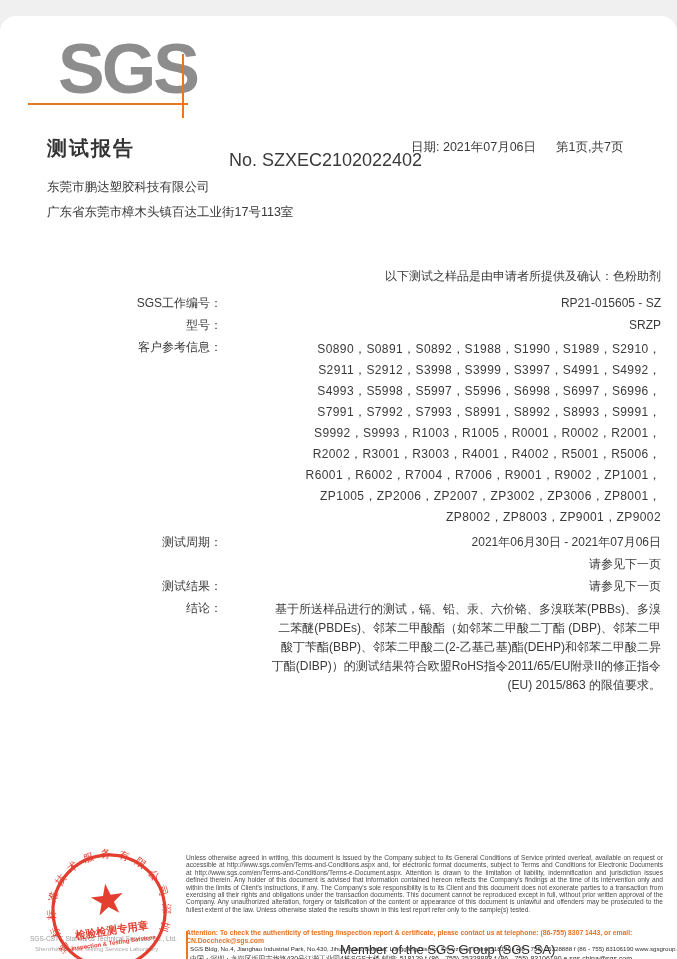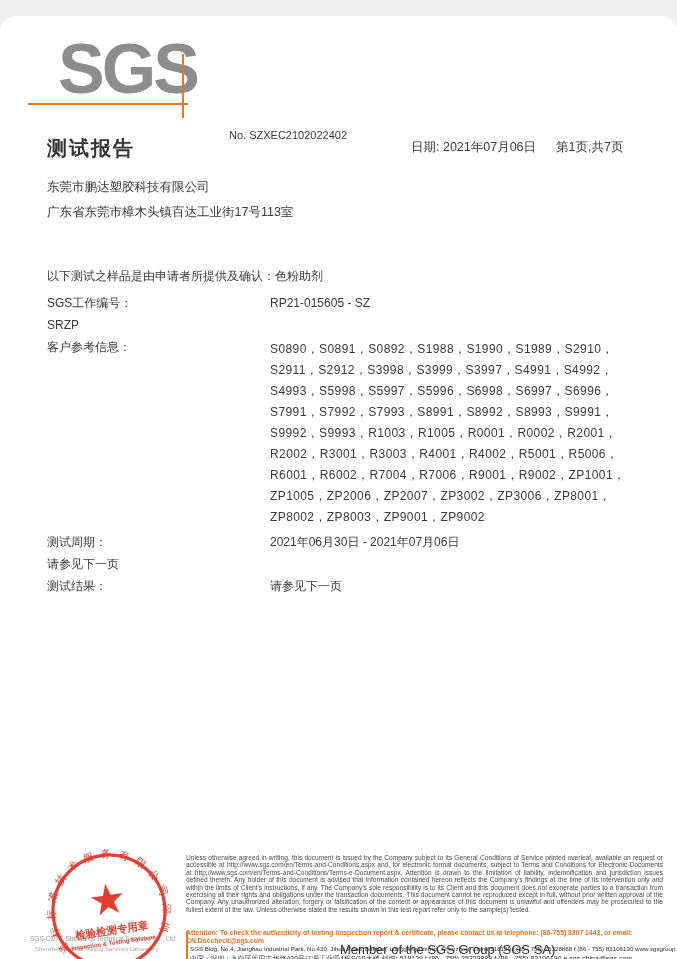--- a/index.html
+++ b/index.html
@@ -13,27 +13,27 @@
   
   .logo-text {
     position:absolute; left:58px; top:18px;
     font-size:70px; font-weight:bold; letter-spacing:-3px;
     color:#8d8d8d; line-height:70px;
   }
   .logo-hline { position:absolute; left:28px; top:87px; width:160px; height:2px; background:#e87722; }
   .logo-vline { position:absolute; left:182px; top:38px; width:2px; height:64px; background:#e87722; }
   
   .doc-title   { position:absolute; left:47px;  top:119px; font-size:20px; font-weight:bold; letter-spacing:2px; color:#333; }
-  .report-no   { position:absolute; left:229px; top:113px; font-size:11px; }
+  .report-no   { position:absolute; left:229px; top:134px; font-size:18px; }
   .report-date { position:absolute; left:411px; top:123px; font-size:12.5px; }
   .page-info   { position:absolute; left:556px; top:123px; font-size:12.5px; }
   .applicant   { position:absolute; left:47px;  top:163px; font-size:12.5px; }
   .applicant-addr { position:absolute; left:47px; top:188px; font-size:12.5px; }
   
-  .fields { position:absolute; left:47px; top:252px; right:16px; }
+  .fields { position:absolute; left:47px; top:252px; right:16px;text-align:right; }
   .intro  { font-size:12px; margin-bottom:10px; }
   .frow   { display:flex; margin-bottom:6px; font-size:12px; line-height:16px;gap:48px; }
   .flabel { width:175px; flex-shrink:0; }
   .fvalue { flex:1; white-space:pre-line; }
   .fvalue.codes { line-height:21px; letter-spacing:0.4px; }
   .fvalue.conclusion { line-height:19px; }
   
   .stamp { position:absolute; left:44px; top:830px; transform:rotate(-8deg); opacity:0.9; z-index:2; }
   .stamp-co-1 { position:absolute; left:30px; top:919px; font-size:6.5px; color:#9b9b9b; z-index:1; white-space:nowrap; }
   .stamp-co-2 { position:absolute; left:35px; top:930px; font-size:6px;  color:#a8a8a8; z-index:1; white-space:nowrap; }
@@ -76,20 +76,21 @@
   <div class="applicant-addr">广东省东莞市樟木头镇百达工业街17号113室</div>
 
   <div class="fields">
     <div class="intro">以下测试之样品是由申请者所提供及确认：色粉助剂</div>
 
     <div class="frow">
       <div class="flabel">SGS工作编号：</div>
       <div class="fvalue">RP21-015605 - SZ</div>
     </div>
     <div class="frow">
+      <div class="flabel">型号：</div>
       <div class="fvalue">SRZP</div>
     </div>
     <div class="frow">
       <div class="flabel">客户参考信息：</div>
       <div class="fvalue codes">S0890，S0891，S0892，S1988，S1990，S1989，S2910，
 S2911，S2912，S3998，S3999，S3997，S4991，S4992，
 S4993，S5998，S5997，S5996，S6998，S6997，S6996，
 S7991，S7992，S7993，S8991，S8992，S8993，S9991，
 S9992，S9993，R1003，R1005，R0001，R0002，R2001，
 R2002，R3001，R3003，R4001，R4002，R5001，R5006，
@@ -100,20 +101,24 @@
     <div class="frow">
       <div class="flabel">测试周期：</div>
       <div class="fvalue">2021年06月30日 - 2021年07月06日</div>
     </div>
     <div class="frow">
       <div class="fvalue">请参见下一页</div>
     </div>
     <div class="frow">
       <div class="flabel">测试结果：</div>
       <div class="fvalue">请参见下一页</div>
+    </div>
+    <div class="frow">
+      <div class="flabel">结论：</div>
+      <div class="fvalue conclusion">基于所送样品进行的测试，镉、铅、汞、六价铬、多溴联苯(PBBs)、多溴二苯醚(PBDEs)、邻苯二甲酸酯（如邻苯二甲酸二丁酯 (DBP)、邻苯二甲酸丁苄酯(BBP)、邻苯二甲酸二(2-乙基己基)酯(DEHP)和邻苯二甲酸二异丁酯(DIBP)）的测试结果符合欧盟RoHS指令2011/65/EU附录II的修正指令(EU) 2015/863 的限值要求。</div>
     </div>
   </div>
 
   <svg class="stamp" width="130" height="130" viewBox="0 0 130 130">
     <circle cx="65" cy="65" r="56" fill="none" stroke="#e02a1a" stroke-width="3.2"></circle>
     <defs>
       <path id="ringPath" d="M 22,98 A 54,54 0 1 1 108,98"></path>
     </defs>
     <text font-size="10.5" fill="#e02a1a" letter-spacing="6.5">
       <textPath href="#ringPath">通标标准技术服务有限公司深圳分公司</textPath>

